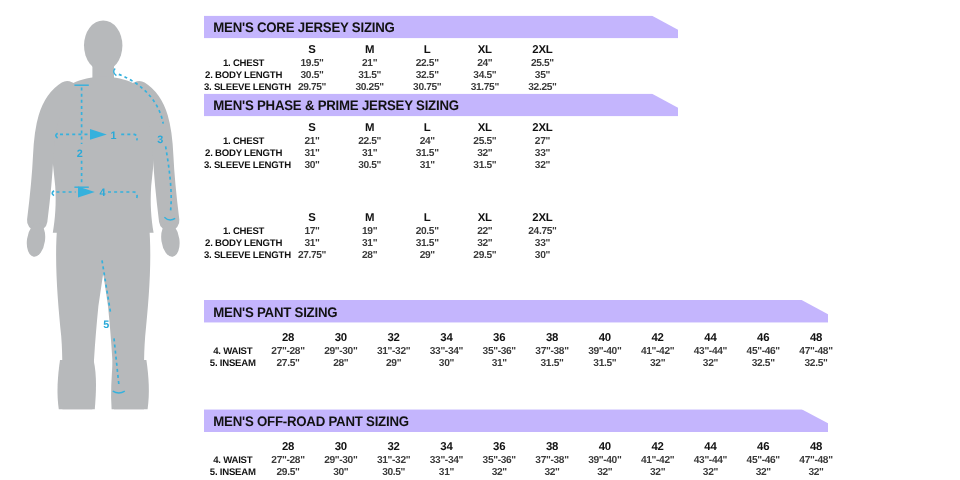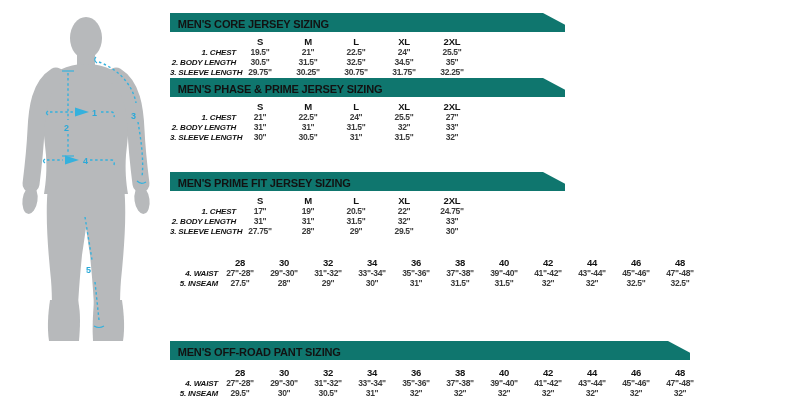--- a/index.html
+++ b/index.html
@@ -7,38 +7,38 @@
     position:relative;width:800px;height:400px;background:#ffffff;overflow:hidden;
     font-family:"Liberation Sans",sans-serif;
   }
   .figure{position:absolute;left:0;top:0;width:170px;height:400px;}
   .figure text{
     font-family:"Liberation Sans",sans-serif;font-size:9px;font-weight:bold;
     fill:#2aa9d8;stroke:none;
   }
   .sec{position:absolute;left:170px;}
   .banner{
-    background:#0f766e;height:19px;line-height:19px;
+    background:#c4b5fd;height:19px;line-height:19px;
     clip-path:polygon(0 0, calc(100% - 22px) 0, 100% 62%, 100% 100%, 0 100%);
   }
   .banner-title{
     display:inline-block;padding-left:8px;font-size:11.5px;font-weight:bold;
     color:#121212;letter-spacing:-0.2px;transform:scaleX(0.96);transform-origin:left center;
     white-space:nowrap;
   }
   .jersey .banner{width:395px;}
   .pant   .banner{width:520px;}
   table{border-collapse:collapse;table-layout:fixed;}
   .jersey table{margin-top:4px;width:306px;}
   .pant   table{margin-top:7px;width:532px;}
   th,td{padding:0;text-align:center;white-space:nowrap;overflow:visible;}
   thead th{height:11px;font-size:9.5px;font-weight:bold;color:#121212;letter-spacing:-0.2px;}
   tbody tr{height:10px;}
   tbody td{font-size:8.5px;font-weight:bold;color:#3a3a3a;letter-spacing:-0.3px;}
-  td.lbl,th.lbl{text-align:right;font-size:8px;font-weight:bold;color:#121212;letter-spacing:-0.2px;font-style:italic;}
+  td.lbl,th.lbl{text-align:center;font-size:8px;font-weight:bold;color:#121212;letter-spacing:-0.2px;}
   .jersey th:first-child{width:66px;}
   .jersey th:not(:first-child){width:48px;}
   .pant th:first-child{width:48px;}
   .pant th:not(:first-child){width:44px;}
 </style>
 </head>
 <body>
 
 <div class="page">
 
@@ -181,23 +181,20 @@
             <td>30.5"</td>
             <td>31"</td>
             <td>31.5"</td>
             <td>32"</td>
           </tr>
         </tbody>
       </table>
   </section>
 
   <section class="sec jersey" style="top:172px">
-    <div class="banner">
-      <span class="banner-title">MEN'S PRIME FIT JERSEY SIZING</span>
-    </div>
     <table>
         <thead>
           <tr>
             <th class="lbl"></th>
             <th>S</th>
             <th>M</th>
             <th>L</th>
             <th>XL</th>
             <th>2XL</th>
           </tr>
@@ -225,20 +222,23 @@
             <td>28"</td>
             <td>29"</td>
             <td>29.5"</td>
             <td>30"</td>
           </tr>
         </tbody>
       </table>
   </section>
 
   <section class="sec pant" style="top:250px">
+    <div class="banner">
+      <span class="banner-title">MEN'S PANT SIZING</span>
+    </div>
     <table>
         <thead>
           <tr>
             <th class="lbl"></th>
             <th>28</th>
             <th>30</th>
             <th>32</th>
             <th>34</th>
             <th>36</th>
             <th>38</th>

